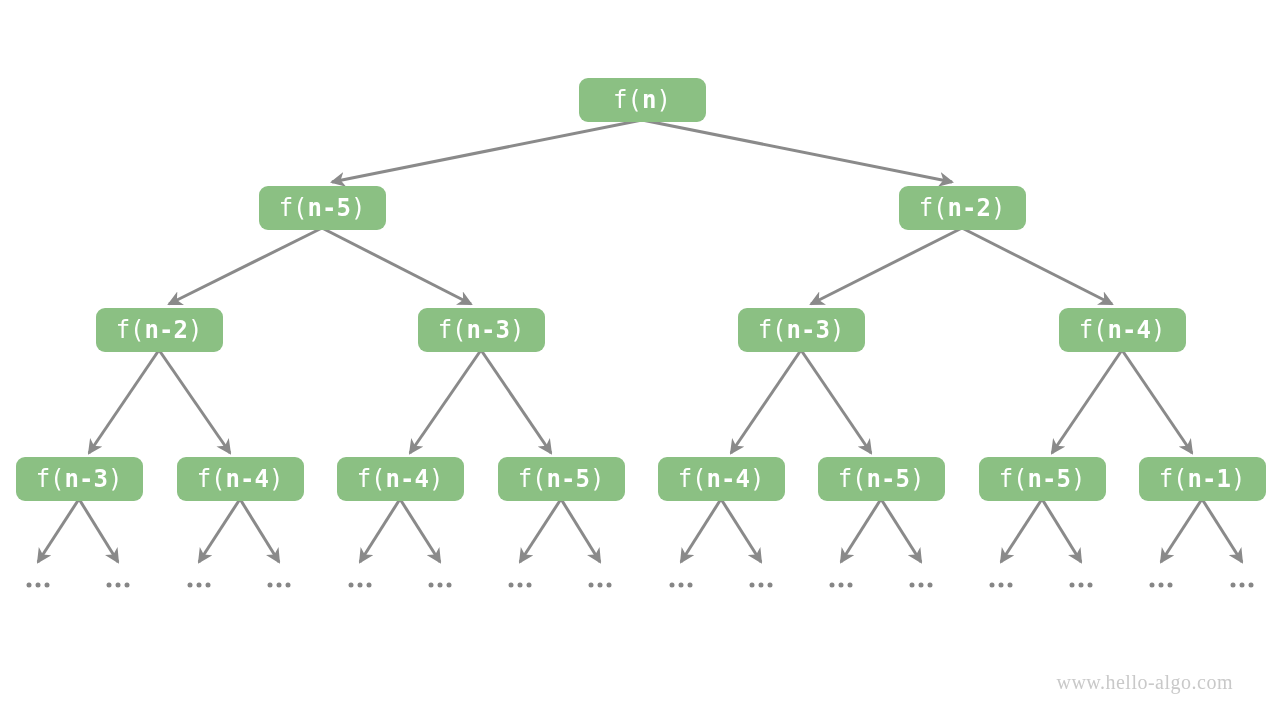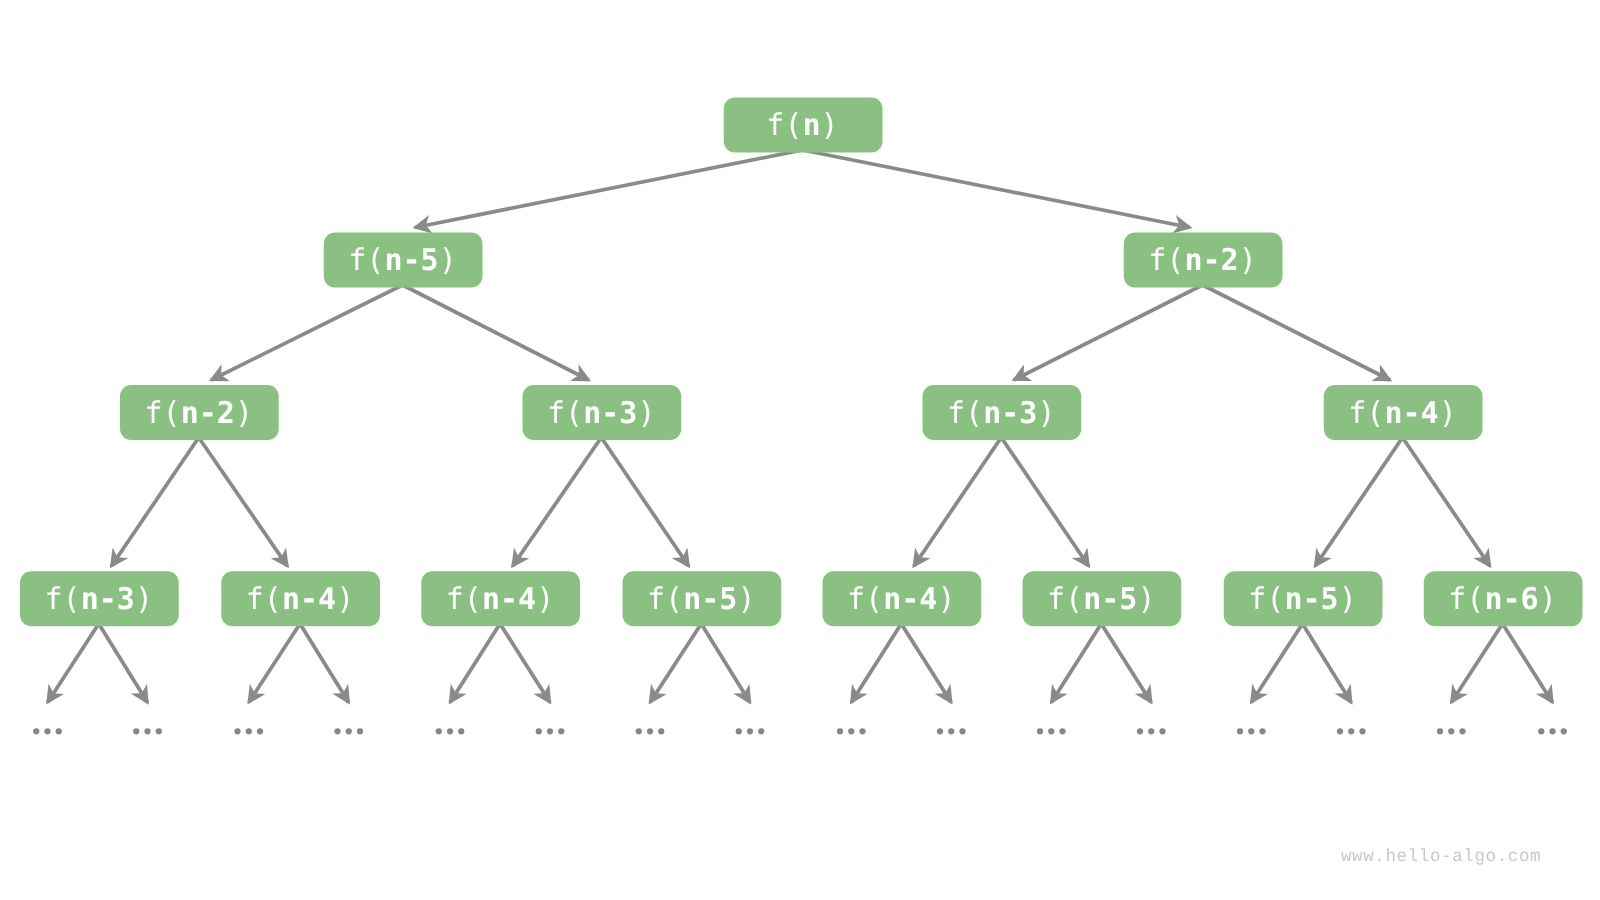--- a/index.html
+++ b/index.html
@@ -43,22 +43,22 @@
     transform: translate(-50%, -50%);
   }
   .dots .dot {
     display: block;
     border-radius: 50%;
   }
   .watermark {
     position: absolute;
     right: 47px;
     bottom: 26px;
-    font-family: Liberation Mono, monospace;
-    font-size: 14px;
+    font-family: Liberation Serif, serif;
+    font-size: 20px;
     letter-spacing: 0.5px;
     user-select: none;
   }
 </style>
 </head>
 <body style="background: rgb(255, 255, 255);">
 
 <div class="stage">
   <svg class="edges-svg" viewBox="0 0 1280 720" xmlns="http://www.w3.org/2000/svg">
     <defs>
@@ -166,21 +166,21 @@
       <span class="seg-bold">n-5</span>
       <span class="seg-post">)</span>
     </div>
     <div class="node" style="width: 127px; height: 44px; left: 978.5px; top: 457px; background: rgb(139, 192, 131); color: rgb(255, 255, 255); border-radius: 9px; font-size: 24px;">
       <span class="seg-pre">f(</span>
       <span class="seg-bold">n-5</span>
       <span class="seg-post">)</span>
     </div>
     <div class="node" style="width: 127px; height: 44px; left: 1138.5px; top: 457px; background: rgb(139, 192, 131); color: rgb(255, 255, 255); border-radius: 9px; font-size: 24px;">
       <span class="seg-pre">f(</span>
-      <span class="seg-bold">n-6</span>
+      <span class="seg-bold">n-1</span>
       <span class="seg-post">)</span>
     </div>
     <div class="dots" style="left: 38px; top: 585px; gap: 4px;">
       <span class="dot" style="width: 5px; height: 5px; background: rgb(134, 134, 134);"></span>
       <span class="dot" style="width: 5px; height: 5px; background: rgb(134, 134, 134);"></span>
       <span class="dot" style="width: 5px; height: 5px; background: rgb(134, 134, 134);"></span>
     </div>
     <div class="dots" style="left: 118px; top: 585px; gap: 4px;">
       <span class="dot" style="width: 5px; height: 5px; background: rgb(134, 134, 134);"></span>
       <span class="dot" style="width: 5px; height: 5px; background: rgb(134, 134, 134);"></span>

